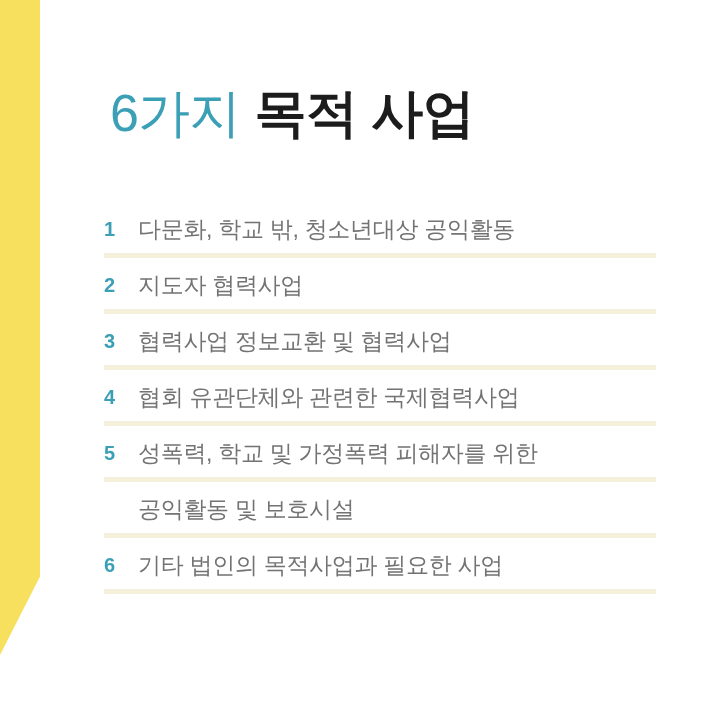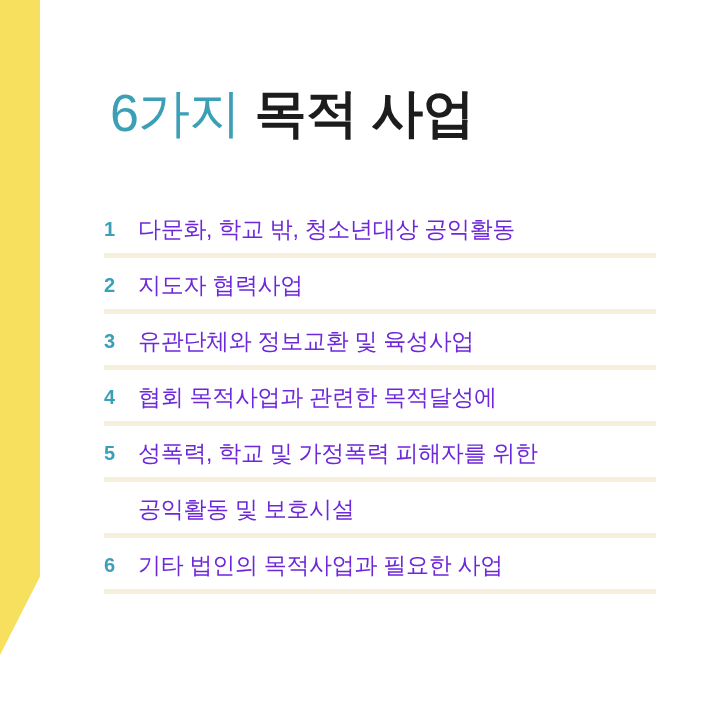--- a/index.html
+++ b/index.html
@@ -81,21 +81,21 @@
     flex: 0 0 34px;
     color: #3b9fb5;
     font-weight: bold;
     font-size: 20px;
     line-height: 34px;
     padding-top: 2px;
   }
   .row .text {
     position: relative;
     z-index: 2;
-    color: #6d28d9;
+    color: #737373;
     font-size: 23px;
     line-height: 34px;
     padding-top: 2px;
     letter-spacing: -0.3px;
     white-space: nowrap;
   }
   .row .text.indent {
     margin-left: 0;
     text-align: right;
   }
@@ -121,27 +121,27 @@
 
     <div class="row">
       <div class="underline"></div>
       <div class="num">2</div>
       <div class="text">지도자 협력사업</div>
     </div>
 
     <div class="row">
       <div class="underline"></div>
       <div class="num">3</div>
-      <div class="text">유관단체와 정보교환 및 육성사업</div>
+      <div class="text">협력사업 정보교환 및 협력사업</div>
     </div>
 
     <div class="row">
       <div class="underline"></div>
       <div class="num">4</div>
-      <div class="text">협회 목적사업과 관련한 목적달성에</div>
+      <div class="text">협회 유관단체와 관련한 국제협력사업</div>
     </div>
 
     <div class="row">
       <div class="underline"></div>
       <div class="num">5</div>
       <div class="text">성폭력, 학교 및 가정폭력 피해자를 위한</div>
     </div>
 
     <div class="row">
       <div class="underline"></div>

